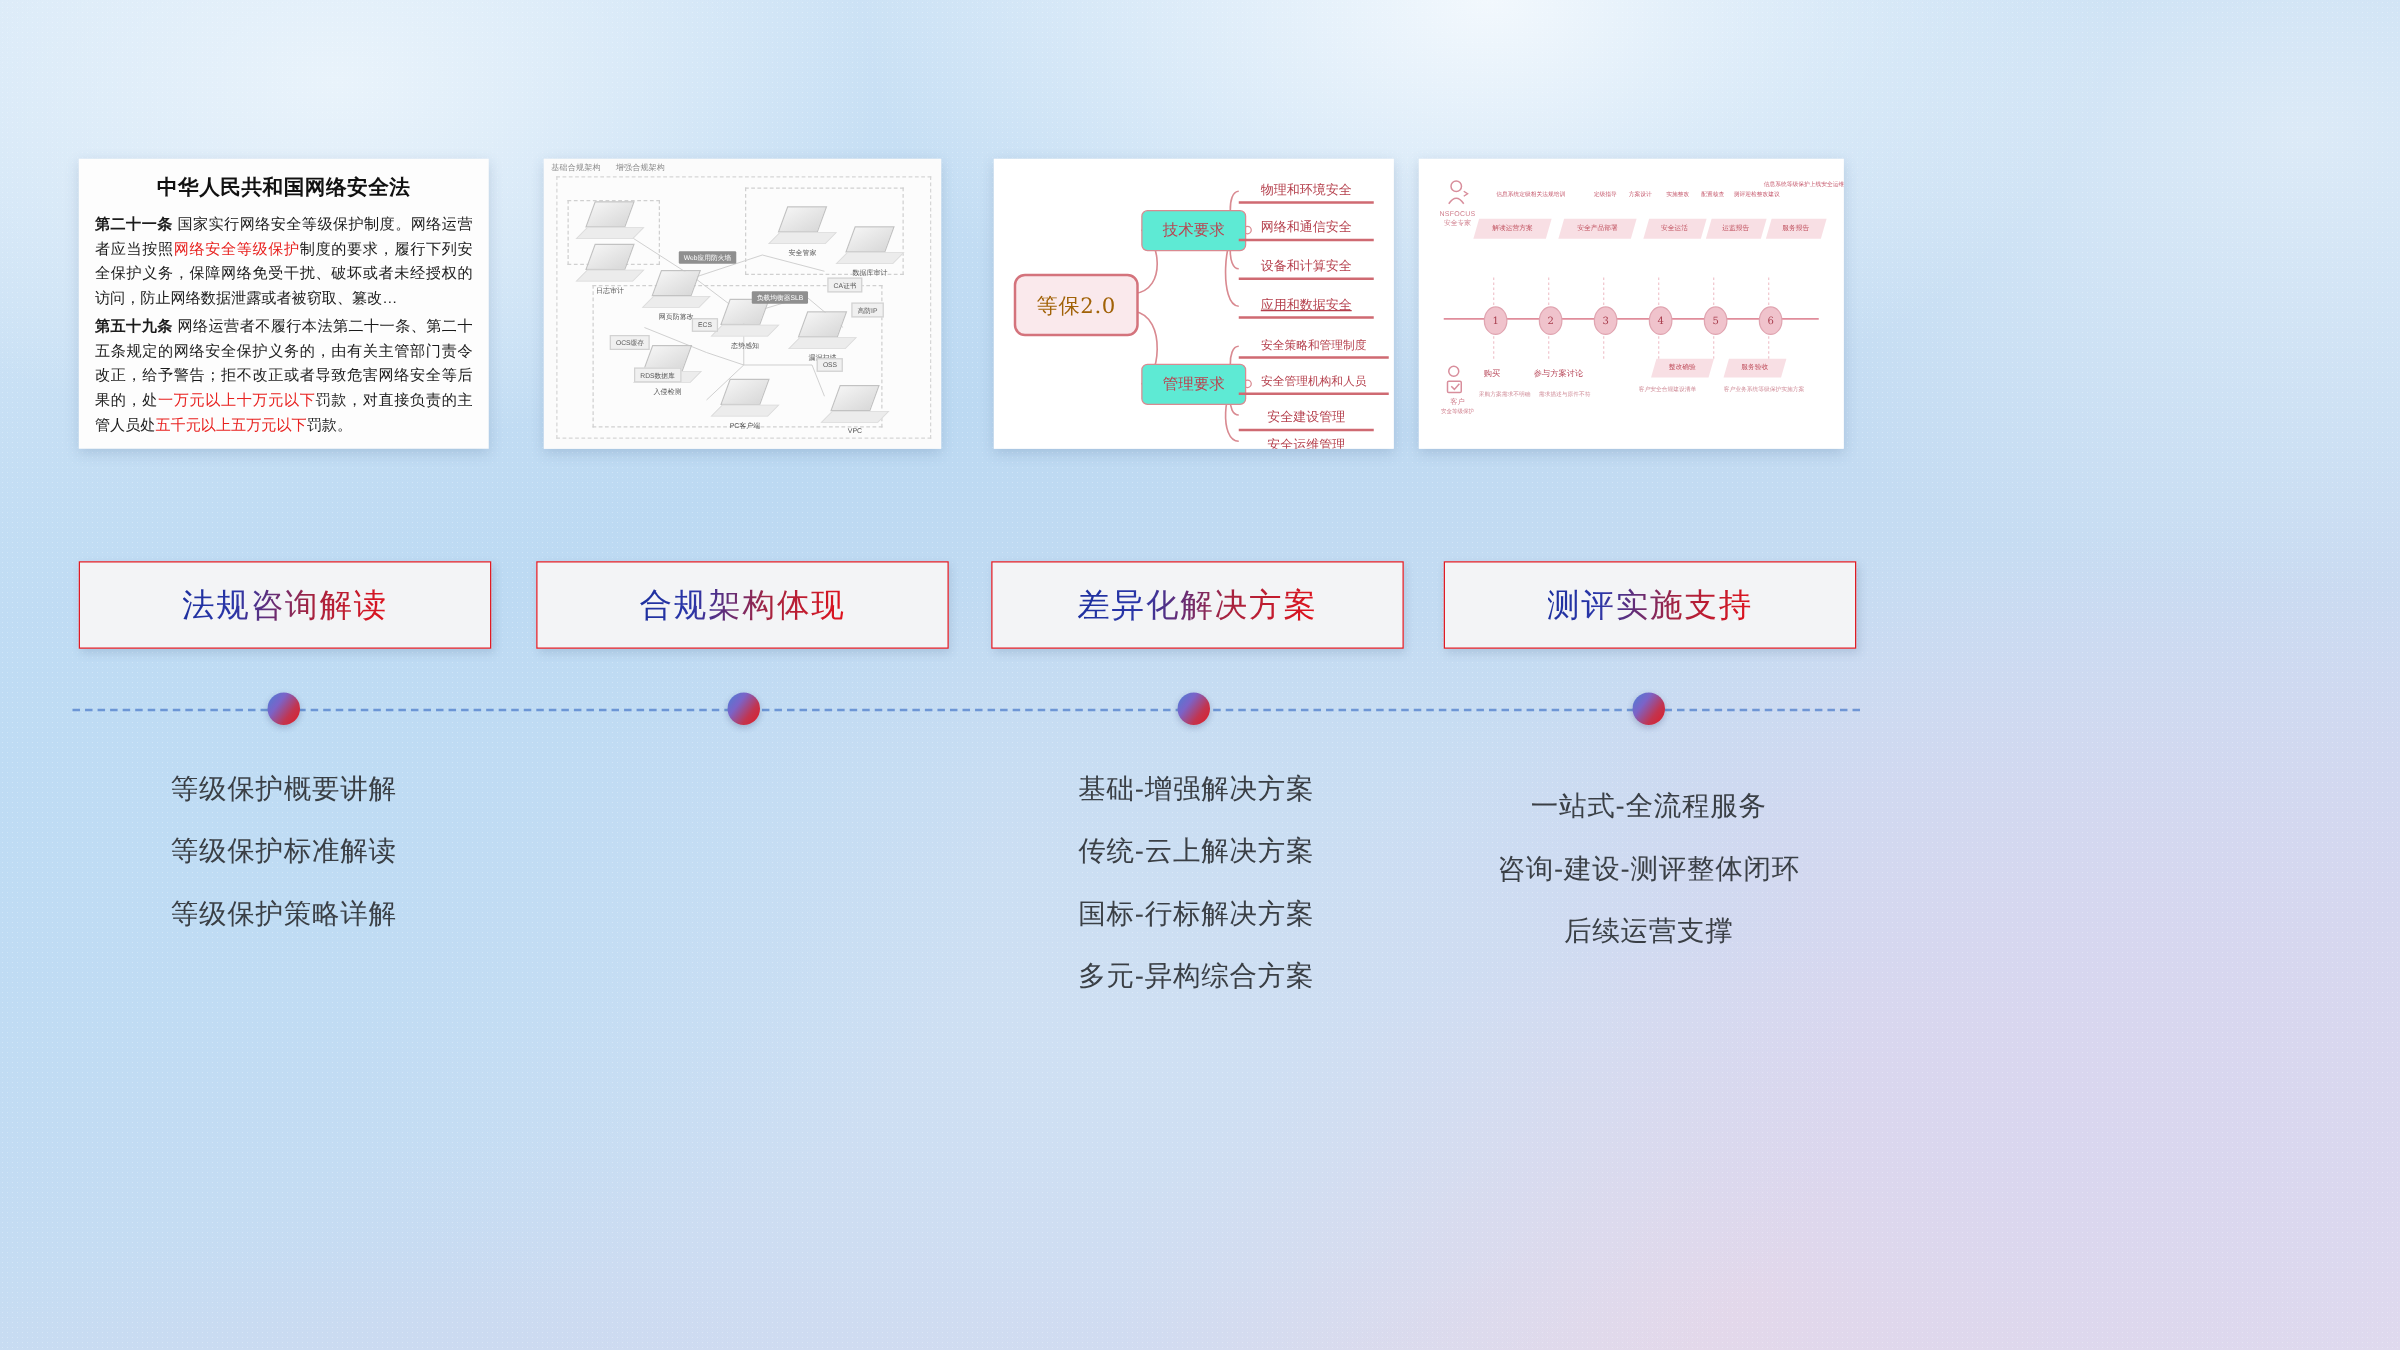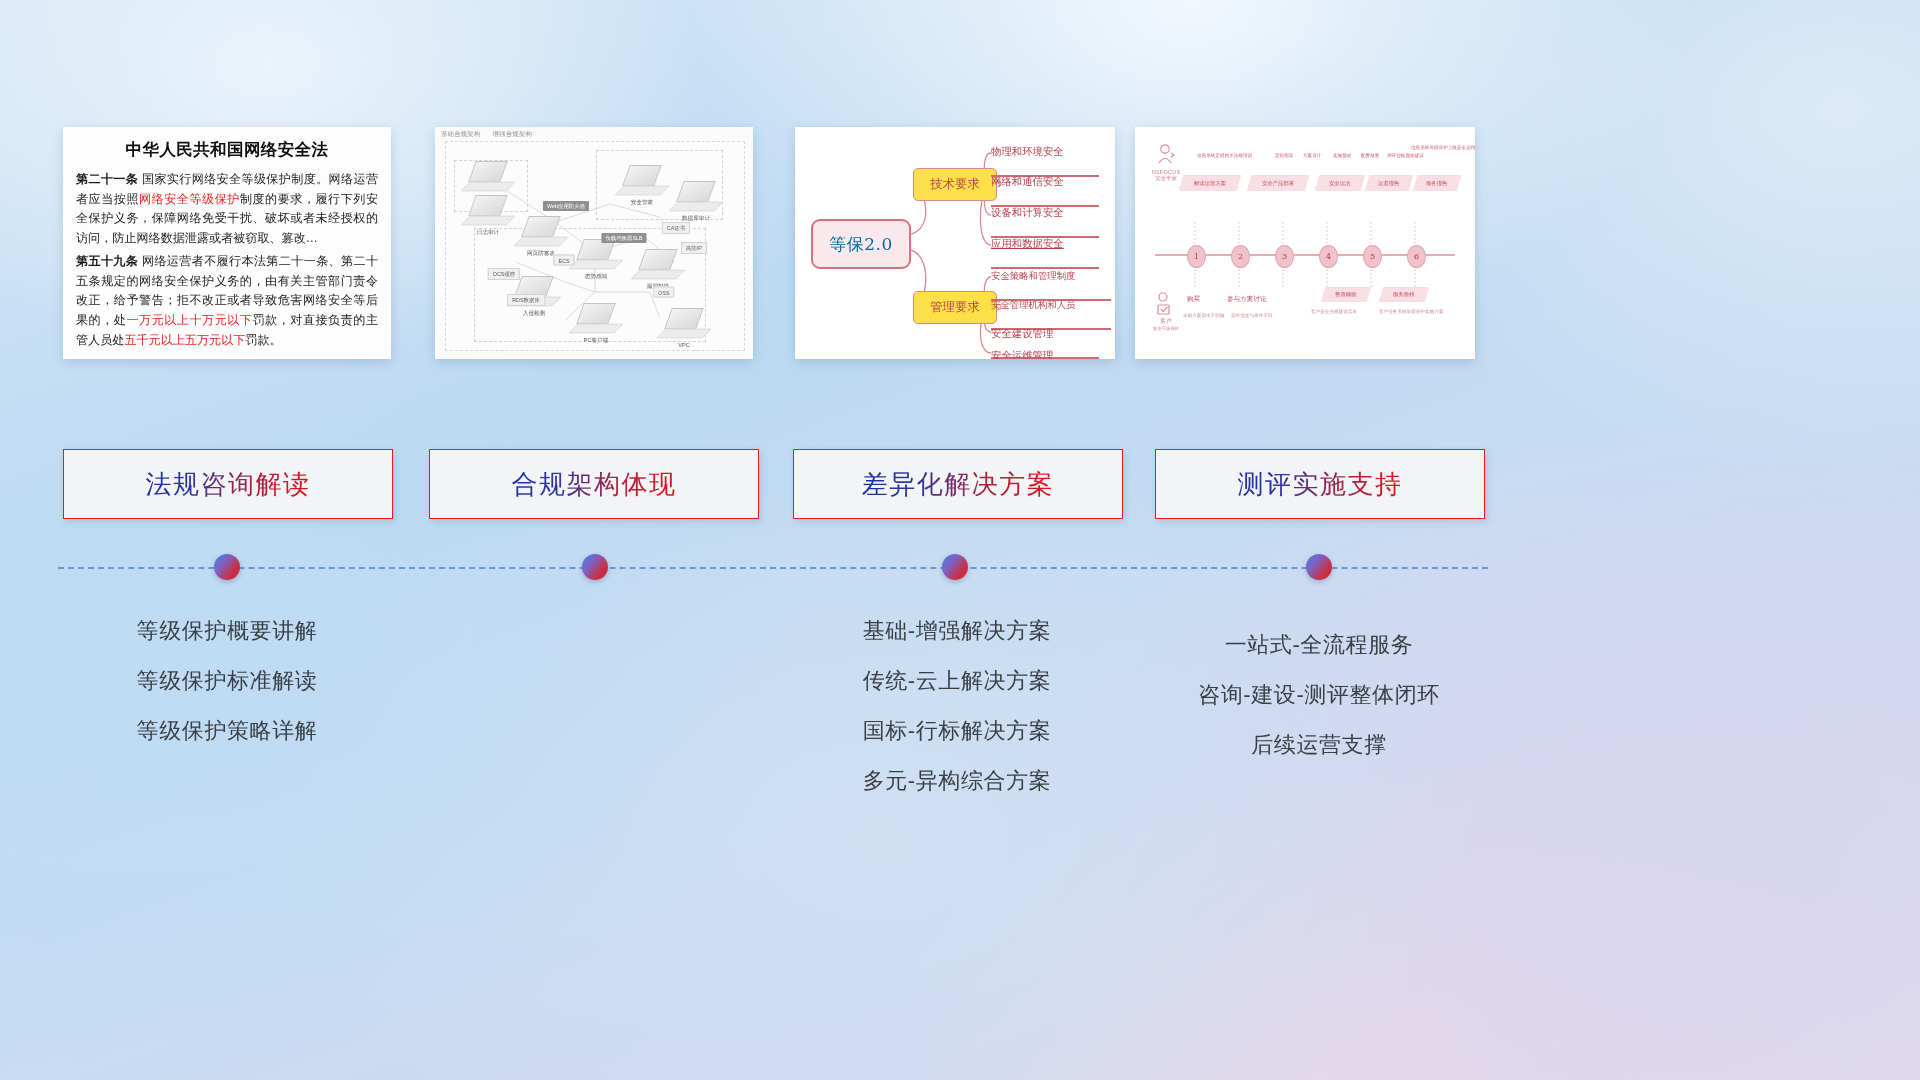--- a/index.html
+++ b/index.html
@@ -62,28 +62,28 @@
       padding:1.5px 4px;white-space:nowrap;}
   .dashgrp{position:absolute;border:1px dashed #d0d0d0;}
   .arch svg{position:absolute;inset:0;width:100%;height:100%;}
 
   
   .mind{position:relative;height:100%;background:#fff;font-family:"DejaVu Serif","Liberation Serif",serif;}
   .mind svg{position:absolute;inset:0;width:100%;height:100%;}
   .mroot{position:absolute;left:16px;top:92px;width:96px;height:46px;
     border:2.6px solid #d4737c;border-radius:9px;background:#fae9ec;
     display:flex;align-items:center;justify-content:center;
-    color:#0369a1;font-size:17px;letter-spacing:.5px;}
+    color:#a16207;font-size:17px;letter-spacing:.5px;}
   .mbr{position:absolute;width:82px;height:31px;border:1.6px solid #d98a91;border-radius:5px;
-    background:#fde047;display:flex;align-items:center;justify-content:center;
+    background:#5eead4;display:flex;align-items:center;justify-content:center;
     color:#b94350;font-size:12.4px;text-align:right;}
   .mbr.t{left:118px;top:41px;}
   .mbr.m{left:118px;top:164px;}
   .mleaf{position:absolute;left:196px;width:108px;color:#b5404d;font-size:10.4px;
-    padding-bottom:16px;border-bottom:2.4px solid #cf6a72;white-space:nowrap;}
+    padding-bottom:2px;border-bottom:2.4px solid #cf6a72;text-align:center;white-space:nowrap;}
   .mleaf.w{width:120px;font-size:9.4px;}
 
   
   .flow{position:relative;height:100%;background:#fff;}
   .flow svg{position:absolute;inset:0;width:100%;height:100%;}
   .fchip{position:absolute;transform:skewX(-16deg);background:#f8dfe4;
      border:0;display:flex;align-items:center;justify-content:center;}
   .fchip span{transform:skewX(16deg);color:#c0505e;font-size:5.4px;white-space:nowrap;text-align:center;line-height:1.25;}
   .fnum{position:absolute;width:17px;height:21px;border-radius:50%;
      background:#f0c3cc;border:1px solid #e0a5b1;color:#a93e4e;font-size:8px;

